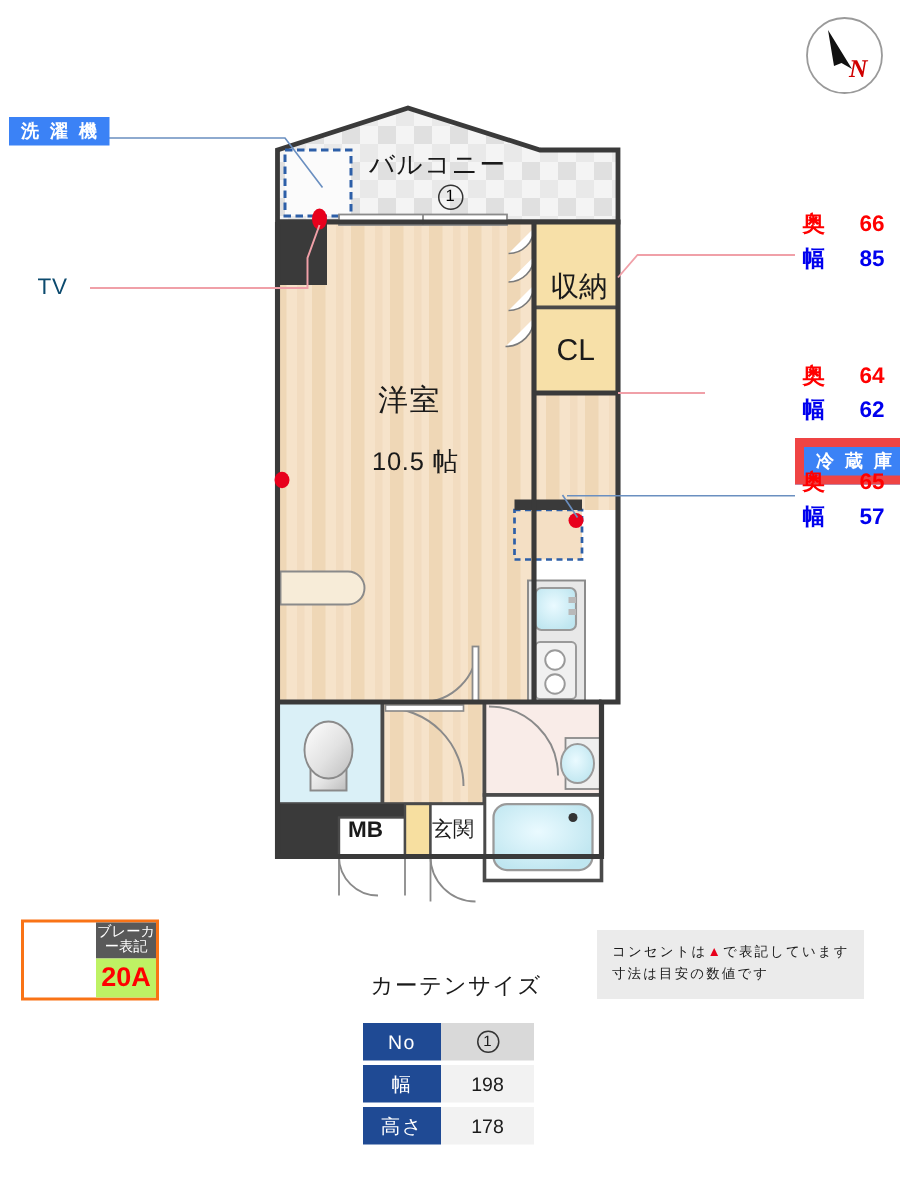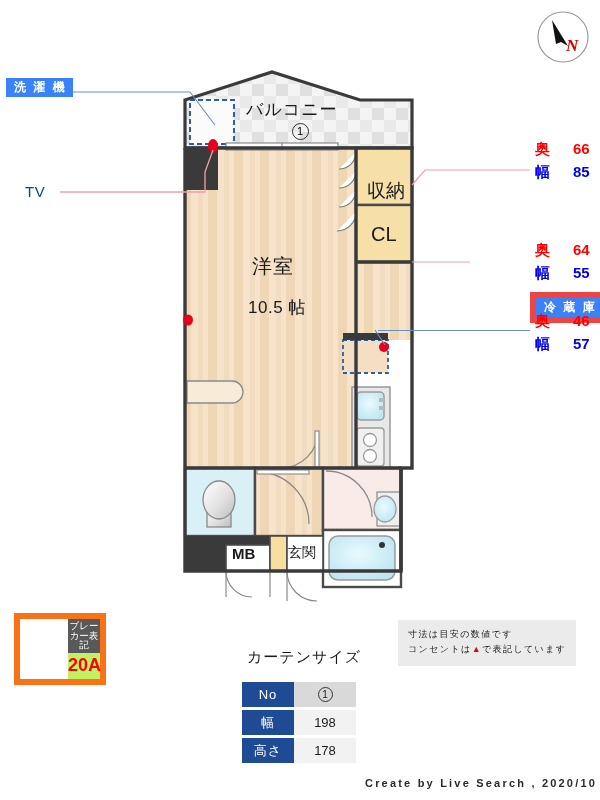--- a/index.html
+++ b/index.html
@@ -51,21 +51,21 @@
 
   
   .room-text {
     color: #1a1a1a;
     font-weight: normal;
     text-align: center;
     white-space: nowrap;
   }
 
   
-  .breaker-box { border: 6px solid #f97316; width: 92px; padding-left: 48px; }
+  .breaker-box { border: 2px solid #f97316; width: 92px; padding-left: 48px; }
   .breaker-head {
     background: #595959; color: #ffffff;
     font-size: 9.5px; text-align: center; padding: 2px 0 3px;
     letter-spacing: 0px; line-height: 1;
   }
   .breaker-val {
     color: #ff0000; font-size: 18px; font-weight: bold;
     text-align: center; padding: 3px 0 5px; background: #bef264;
     line-height: 1;
   }
@@ -297,30 +297,30 @@
     </div>
   </div>
 
   <div class="abs" style="left:535px; top:241px;">
     <div class="dim-row dim-depth">
       <span class="dim-k">奥</span>
       <span class="dim-v">64</span>
     </div>
     <div class="dim-row dim-width" style="margin-top:4px;">
       <span class="dim-k">幅</span>
-      <span class="dim-v">55</span>
+      <span class="dim-v">62</span>
     </div>
   </div>
 
   <div class="abs navy-badge" style="left:530px; top:292px; border:6px solid #ef4444;">冷 蔵 庫</div>
 
   <div class="abs" style="left:535px; top:312px;">
     <div class="dim-row dim-depth">
       <span class="dim-k">奥</span>
-      <span class="dim-v">46</span>
+      <span class="dim-v">65</span>
     </div>
     <div class="dim-row dim-width" style="margin-top:4px;">
       <span class="dim-k">幅</span>
       <span class="dim-v">57</span>
     </div>
   </div>
 
   <div class="abs leader-blue" style="left:378px; top:330px; width:152px;"></div>
 
   <div class="abs breaker-box" style="left:14px; top:613px;">
@@ -341,21 +341,20 @@
       <div class="ct-key">幅</div>
       <div class="ct-val">198</div>
     </div>
     <div class="ct-row">
       <div class="ct-key">高さ</div>
       <div class="ct-val">178</div>
     </div>
   </div>
 
   <div class="abs notes" style="left:398px; top:620px;">
-    <div>寸法は目安の数値です</div>
     <div>
       <span>コンセントは</span><span class="tri">▲</span><span>で表記しています</span>
     </div>
-  </div>
-
-  <div class="abs footer" style="left:365px; top:777px;">Create by Live Search , 2020/10</div>
+    <div>寸法は目安の数値です</div>
+  </div>
+
 
 </div>
 
 </body></html>

